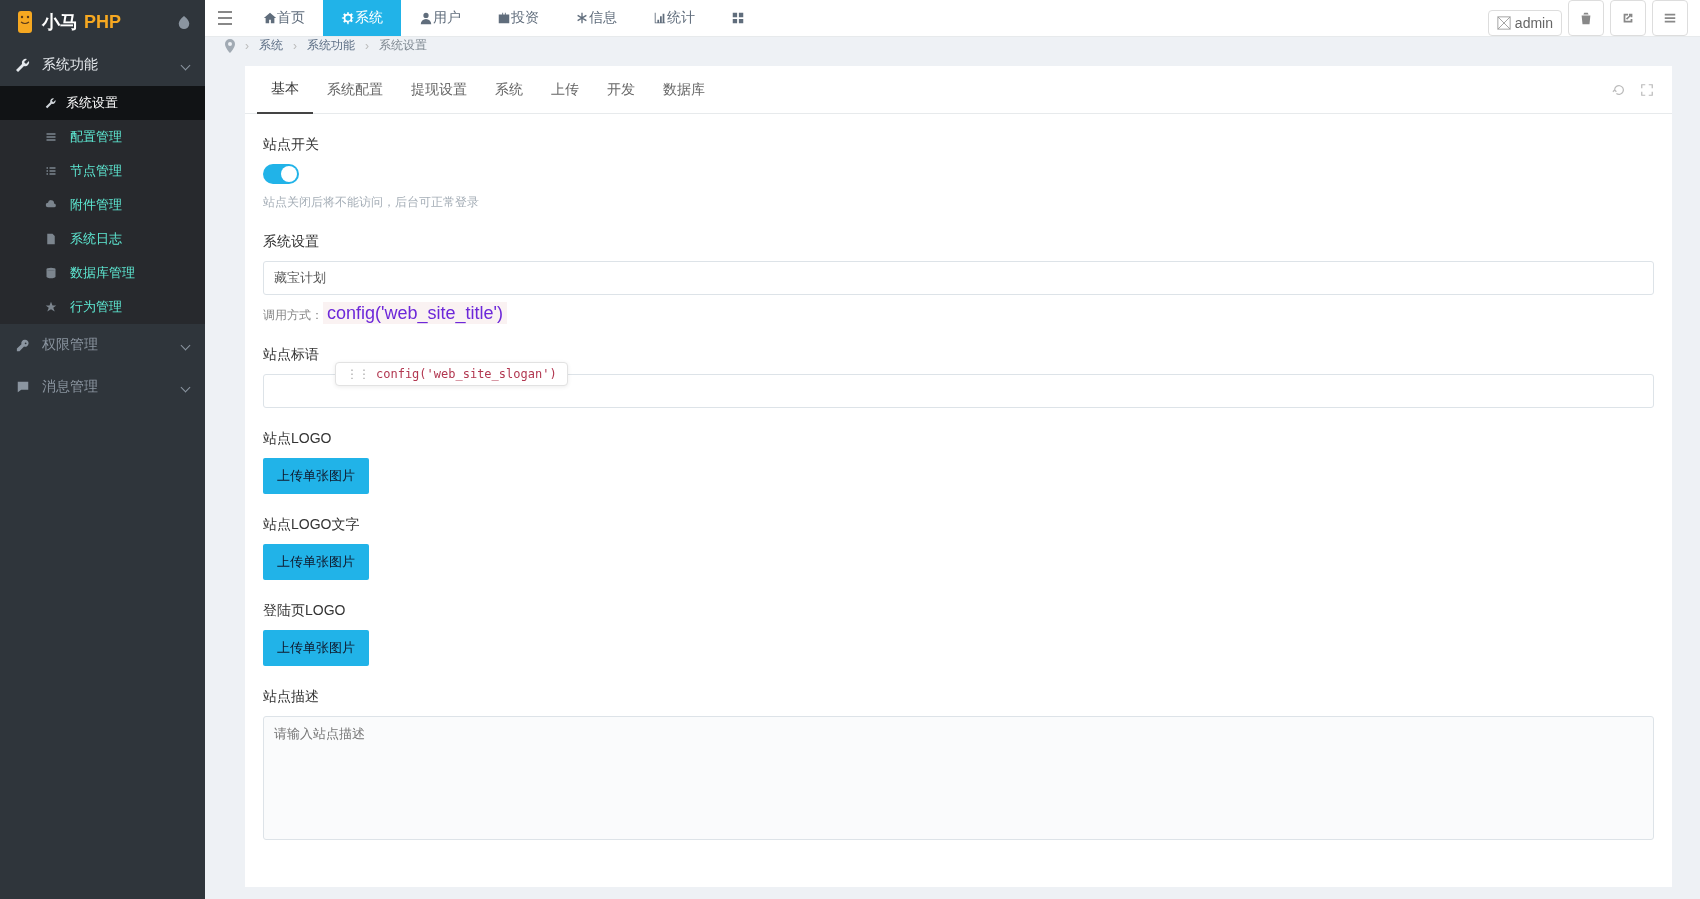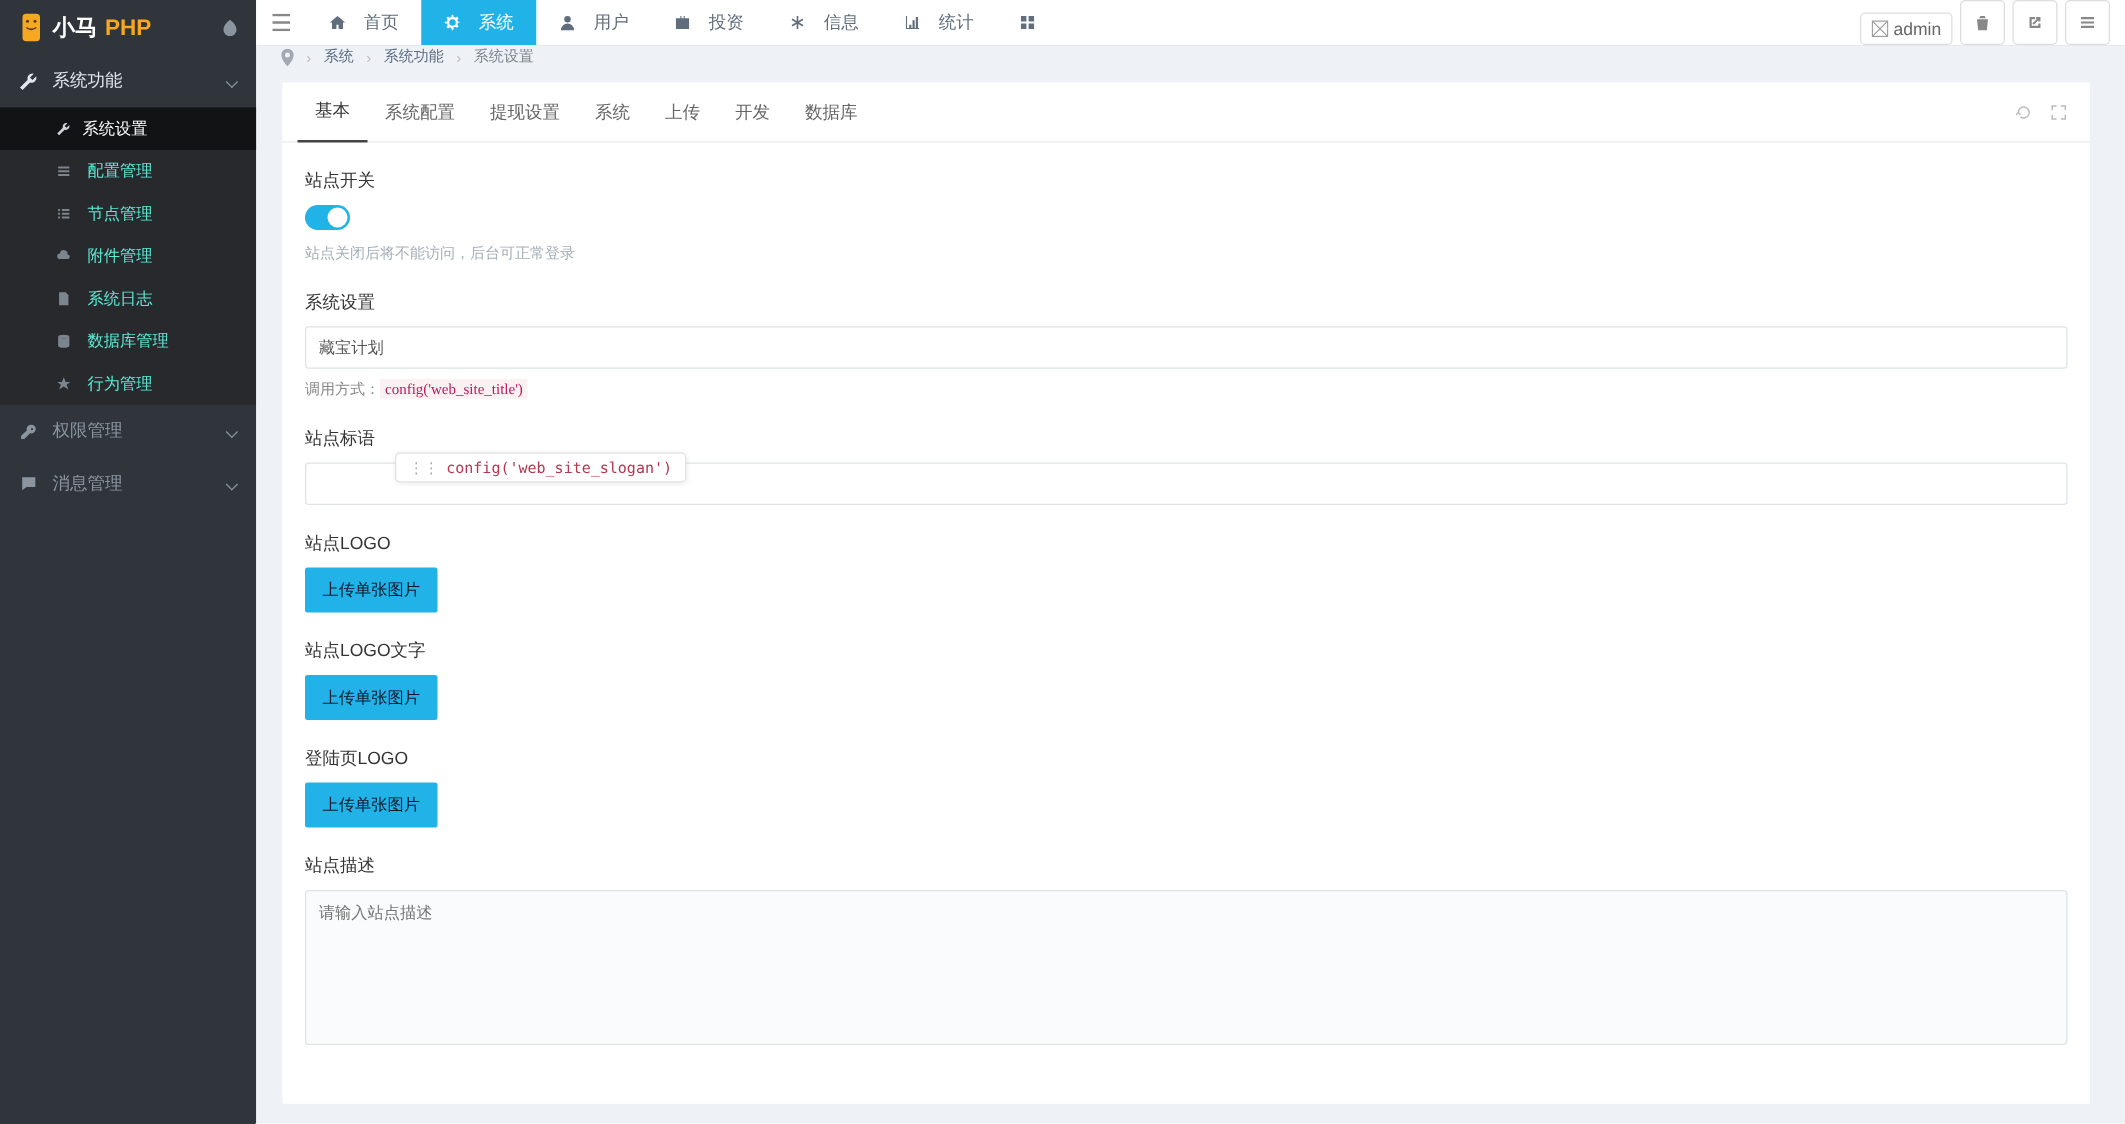--- a/index.html
+++ b/index.html
@@ -19,46 +19,46 @@
 .nav-sub { background: #27292d; }
 .nav-sub .nav-item { padding-left: 42px; height: 34px; font-size: 13px; color: #5eead4; }
 .nav-sub .nav-item.active { background: #111315; color: #fff; }
 .nav-icon { width: 18px; margin-right: 10px; display: inline-flex; justify-content: center; }
 
 
 .main { flex: 1; display: flex; flex-direction: column; background: #eef1f5; }
 .topbar { height: 44px; background: #fff; display: flex; align-items: center; border-bottom: 1px solid #e7eaec; }
 .hamburger { width: 40px; display: flex; align-items: center; justify-content: center; cursor: pointer; }
 .topnav { display: flex; height: 100%; }
-.topnav-item { padding: 0 18px; display: flex; align-items: center; gap: 14px; cursor: pointer; color: #606d7c; font-size: 14px; border-right: 0; }
+.topnav-item { padding: 0 18px; display: flex; align-items: center; gap: 0; cursor: pointer; color: #606d7c; font-size: 14px; border-right: 0; }
 .topnav-item.active { background: #21b3e8; color: #fff; }
 .topbar-right { margin-left: auto; display: flex; align-items: flex-end; gap: 6px; padding-right: 12px; }
 .admin-badge { border: 1px solid #ddd; border-radius: 4px; padding: 4px 8px; display: flex; align-items: center; gap: 4px; color: #666; font-size: 14px; background: #fff; }
 .sq-btn { width: 36px; height: 36px; border: 1px solid #ddd; border-radius: 4px; display: flex; align-items: center; justify-content: center; cursor: pointer; background: #fff; color: #888; }
 
 .breadcrumb { height: 36px; display: flex; align-items: center; padding: 0 20px; font-size: 12px; color: #8a9199; gap: 10px; }
 .breadcrumb a { color: #5b6d84; cursor: pointer; }
 .breadcrumb .sep { color: #bbb; }
 .breadcrumb .current { color: #7d8790; }
 
-.panel { margin: 12px 28px 20px 21px; background: #fff; border-radius: 0; }
+.panel { margin: 12px 28px 20px 40px; background: #fff; border-radius: 0; }
 .tabs { display: flex; align-items: center; border-bottom: 1px solid #e7eaec; padding: 0 12px; position: relative; }
 .tab { padding: 14px 14px; cursor: pointer; font-size: 14px; color: #666; }
 .tab.active { color: #333; border-bottom: 2px solid #444; margin-bottom: -1px; font-weight: 500; }
 .tabs-right { margin-left: auto; display: flex; gap: 14px; color: #bbb; padding-right: 6px; }
 
 .form-body { padding: 22px 18px; }
 .form-group { margin-bottom: 22px; }
 .form-label { font-size: 14px; color: #333; margin-bottom: 10px; display: block; }
 .toggle { width: 36px; height: 20px; background: #21b3e8; border-radius: 20px; position: relative; cursor: pointer; }
 .toggle::after { content: ""; position: absolute; width: 16px; height: 16px; background: #fff; border-radius: 50%; top: 2px; right: 2px; }
 .help-text { color: #a5aeb7; font-size: 12px; margin-top: 10px; }
 .text-input { width: 100%; height: 34px; border: 1px solid #dde3e8; border-radius: 3px; padding: 0 10px; font-size: 13px; color: #555; outline: none; }
 .code-call { font-size: 12px; color: #888; margin-top: 8px; }
-.code-call code { font-family: Liberation Serif, serif; color: #be185d; background: #faf2f2; padding: 1px 4px; font-size: 12px; }
+.code-call code { font-family: Liberation Sans, sans-serif; color: #6d28d9; background: #faf2f2; padding: 1px 4px; font-size: 18px; }
 .upload-btn { background: #21b3e8; color: #0f172a; border: none; padding: 9px 14px; font-size: 13px; border-radius: 2px; cursor: pointer; }
 .textarea { width: 100%; height: 124px; border: 1px solid #dde3e8; border-radius: 3px; padding: 8px 10px; font-size: 13px; color: #555; background: #fafbfc; resize: none; }
 
 .ico { display: inline-block; }
 svg { display: block; }
 
 
 .float-code { position: absolute; background: #fff; border: 1px solid #e2e2e2; border-radius: 4px; padding: 4px 10px; font-size: 12px; color: #b23750; box-shadow: 0 1px 4px rgba(0,0,0,0.08); display: flex; align-items: center; gap: 6px; }
 .float-code .dots { color: #aaa; font-family: monospace; }
 </style>

